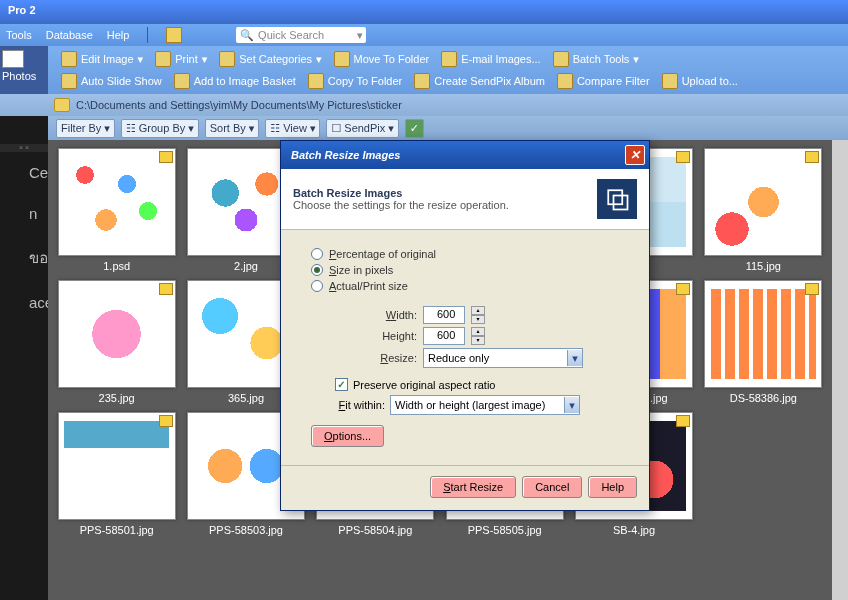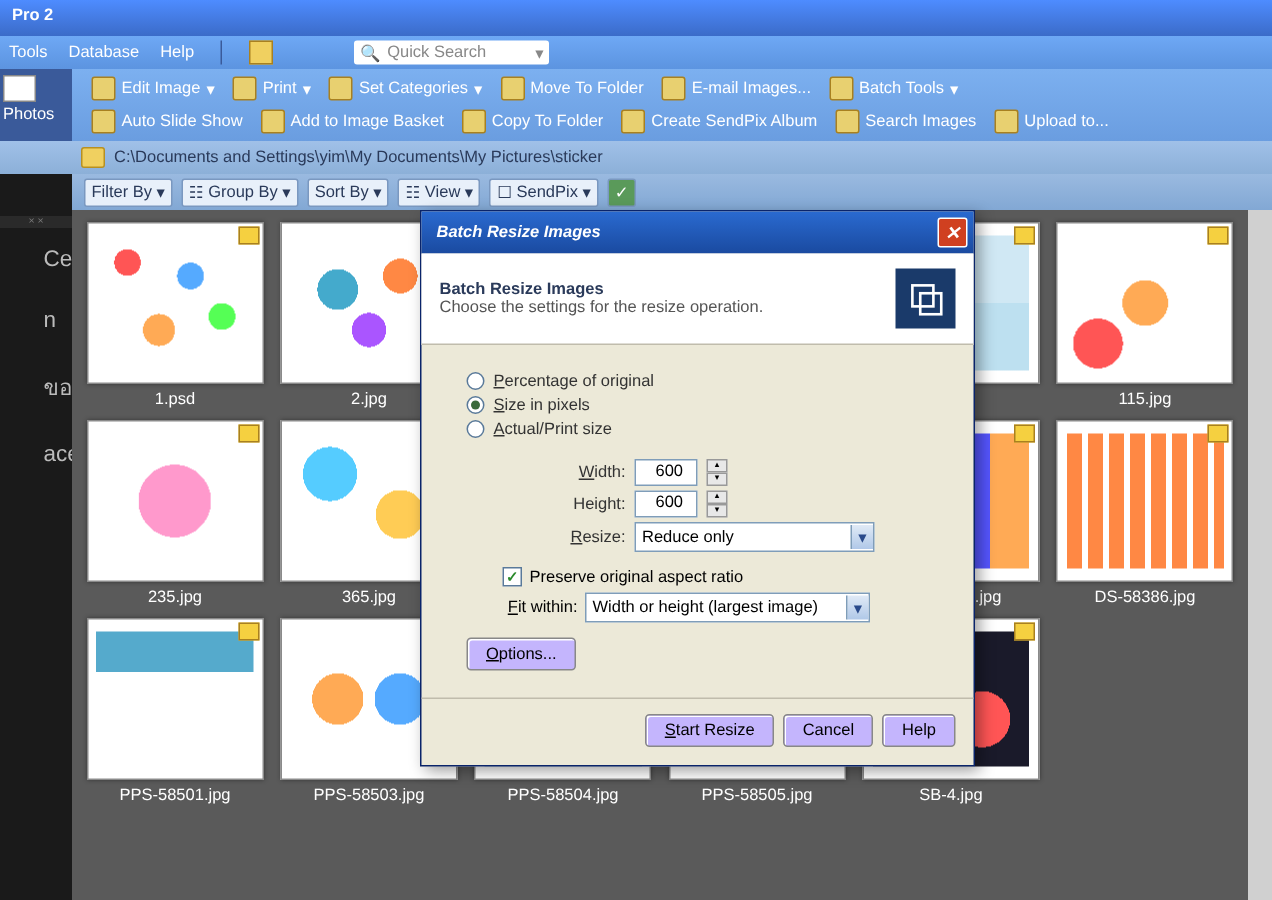--- a/index.html
+++ b/index.html
@@ -67,21 +67,21 @@
 .form-row { display: flex; align-items: center; gap: 6px; margin: 3px 0; }
 .form-label { width: 56px; text-align: right; color: #333; }
 .num-input { width: 42px; height: 18px; border: 1px solid #7f9db9; background: #fff; text-align: center; padding: 1px 13px; }
 .spinner { display: flex; flex-direction: column; }
 .spinner-btn { width: 14px; height: 9px; background: #e8e8e8; border: 1px solid #999; font-size: 6px; text-align: center; line-height: 6px; }
 .select { height: 20px; border: 1px solid #7f9db9; background: #fff; display: flex; align-items: center; padding: 0 4px; justify-content: space-between; }
 .select-arrow { width: 15px; height: 16px; background: linear-gradient(#e0eaf6,#b0c8e8); border-left: 1px solid #7f9db9; display: flex; align-items: center; justify-content: center; color: #2a4a8a; margin-right: -4px; }
 .checkbox-row { display: flex; align-items: center; gap: 5px; margin: 8px 0 4px 24px; }
 .checkbox { width: 13px; height: 13px; border: 1px solid #5a7a9a; background: #fff; display: flex; align-items: center; justify-content: center; color: #2a8a2a; font-size: 10px; font-weight: bold; }
 .fit-row { display: flex; align-items: center; gap: 5px; margin: 3px 0 10px 24px; }
-.btn { height: 22px; padding: 2px 12px; background: #c4b5fd; border: 1px solid #888; border-radius: 3px; box-shadow: inset 1px 1px #fff; cursor: default; }
+.btn { height: 22px; padding: 2px 12px; background: #fca5a5; border: 1px solid #888; border-radius: 3px; box-shadow: inset 1px 1px #fff; cursor: default; }
 .options-row { margin: 8px 0 0 0; }
 .dialog-footer { display: flex; justify-content: flex-end; gap: 6px; padding: 10px 12px 12px; border-top: 1px solid #c0bcac; margin-top: 6px; }
 .underline-first::first-letter { text-decoration: underline; }
 </style>
 </head>
 <body>
 
 <div class="titlebar">Pro 2</div>
 
 <div class="menubar">
@@ -145,21 +145,21 @@
       <div class="tool-item">
           <div class="tool-icon"></div>
           <span>Copy To Folder</span>
         </div>
       <div class="tool-item">
           <div class="tool-icon"></div>
           <span>Create SendPix Album</span>
         </div>
       <div class="tool-item">
           <div class="tool-icon"></div>
-          <span>Search Images</span>
+          <span>Compare Filter</span>
         </div>
       <div class="tool-item">
           <div class="tool-icon"></div>
           <span>Upload to...</span>
         </div>
     </div>
   </div>
 </div>
 
 <div class="pathbar">

